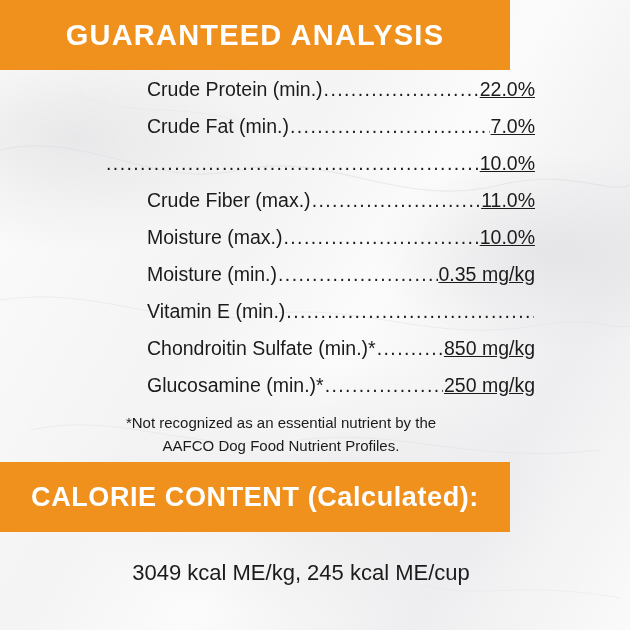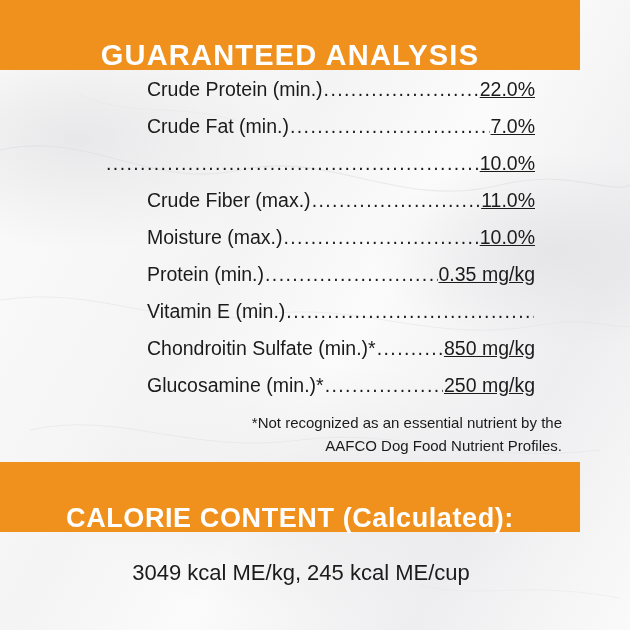--- a/index.html
+++ b/index.html
@@ -27,24 +27,24 @@
   
   .veins {
     position: absolute;
     inset: 0;
     pointer-events: none;
     opacity: 0.55;
   }
   .bar {
     position: absolute;
     left: 0;
-    width: 580px;
+    width: 510px;
     background: #f0901d;
     display: flex;
-    align-items: flex-end;
+    align-items: center;
     justify-content: center;
   }
   .bar-top {
     top: 0;
     height: 70px;
   }
   .bar-bottom {
     top: 462px;
     height: 70px;
   }
@@ -92,21 +92,21 @@
   .row .value {
     flex: none;
     text-align: right;
     text-decoration: underline;
   }
   .footnote {
     position: absolute;
     top: 412px;
     left: 0;
     width: 562px;
-    text-align: right;
+    text-align: center;
     font-size: 15px;
     color: #1b1b1b;
     line-height: 1.5;
   }
   .calories {
     position: absolute;
     top: 560px;
     left: 0;
     width: 602px;
     text-align: center;
@@ -156,21 +156,21 @@
       <span class="value">11.0%</span>
     </div>
 
     <div class="row">
       <span class="name">Moisture (max.)</span>
       <span class="dots">........................................................................................................</span>
       <span class="value">10.0%</span>
     </div>
 
     <div class="row">
-      <span class="name">Protein (min.)</span>
+      <span class="name">Moisture (min.)</span>
       <span class="dots">........................................................................................................</span>
       <span class="value">0.35 mg/kg</span>
     </div>
 
     <div class="row">
       <span class="name">Vitamin E (min.)</span>
       <span class="dots">........................................................................................................</span>
     </div>
 
     <div class="row">

